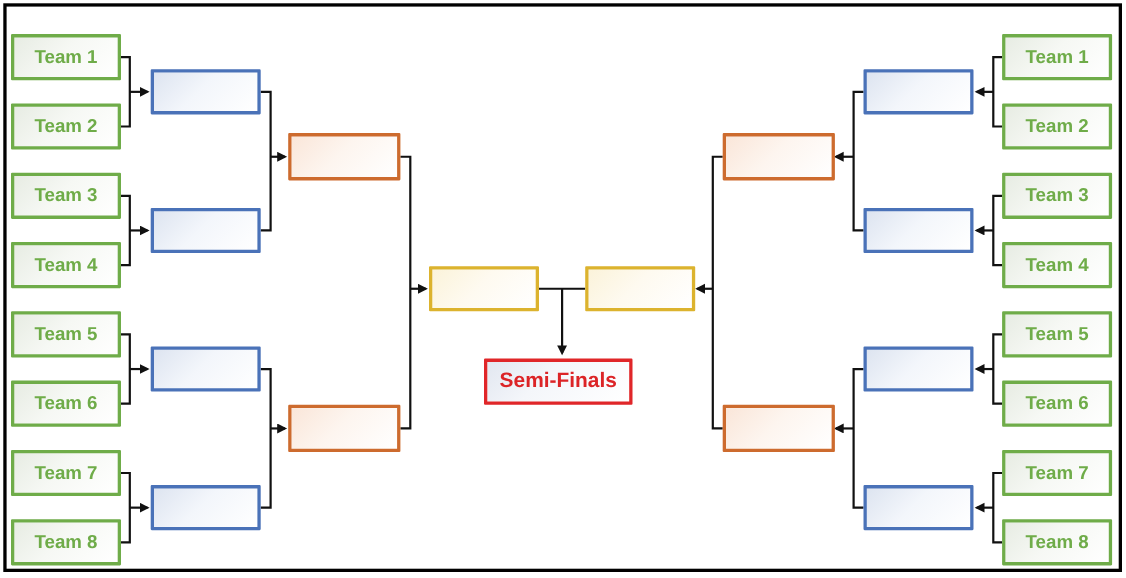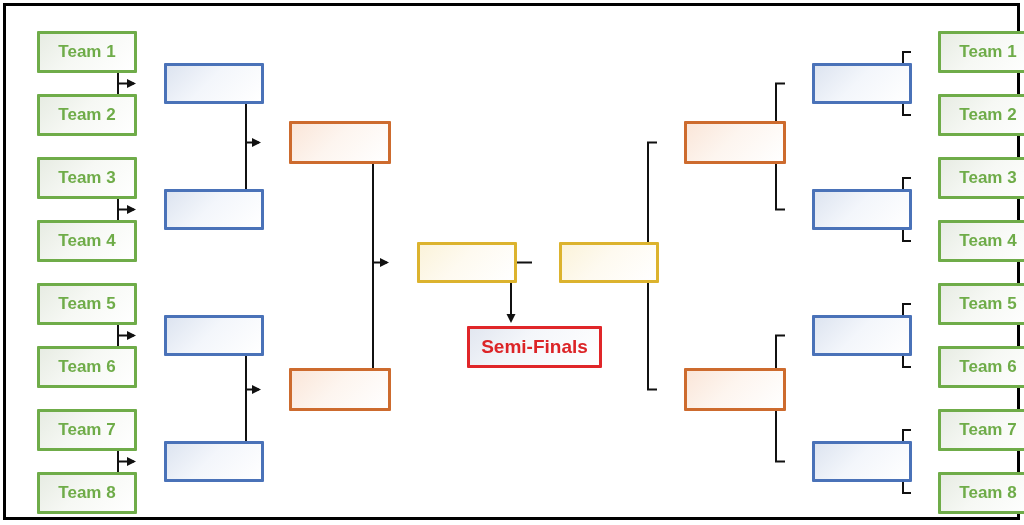--- a/index.html
+++ b/index.html
@@ -31,21 +31,20 @@
     color: #1a1a1a;
     letter-spacing: 0.5px;
   }
   .box {
     position: absolute;
     box-sizing: border-box;
     border-radius: 1px;
     display: flex;
     align-items: center;
     justify-content: center;
-    margin-left: 27px;
   }
   .team {
     width: 100px; height: 42px;
     border: 3px solid var(--team-border, #6fac49);
     background: linear-gradient(135deg, #e7ece3 0%, #f6f8f4 45%, #ffffff 100%);
     color: var(--team-text, #6fac49);
     font-weight: bold;
     font-size: 17px;
   }
   .r2 {

